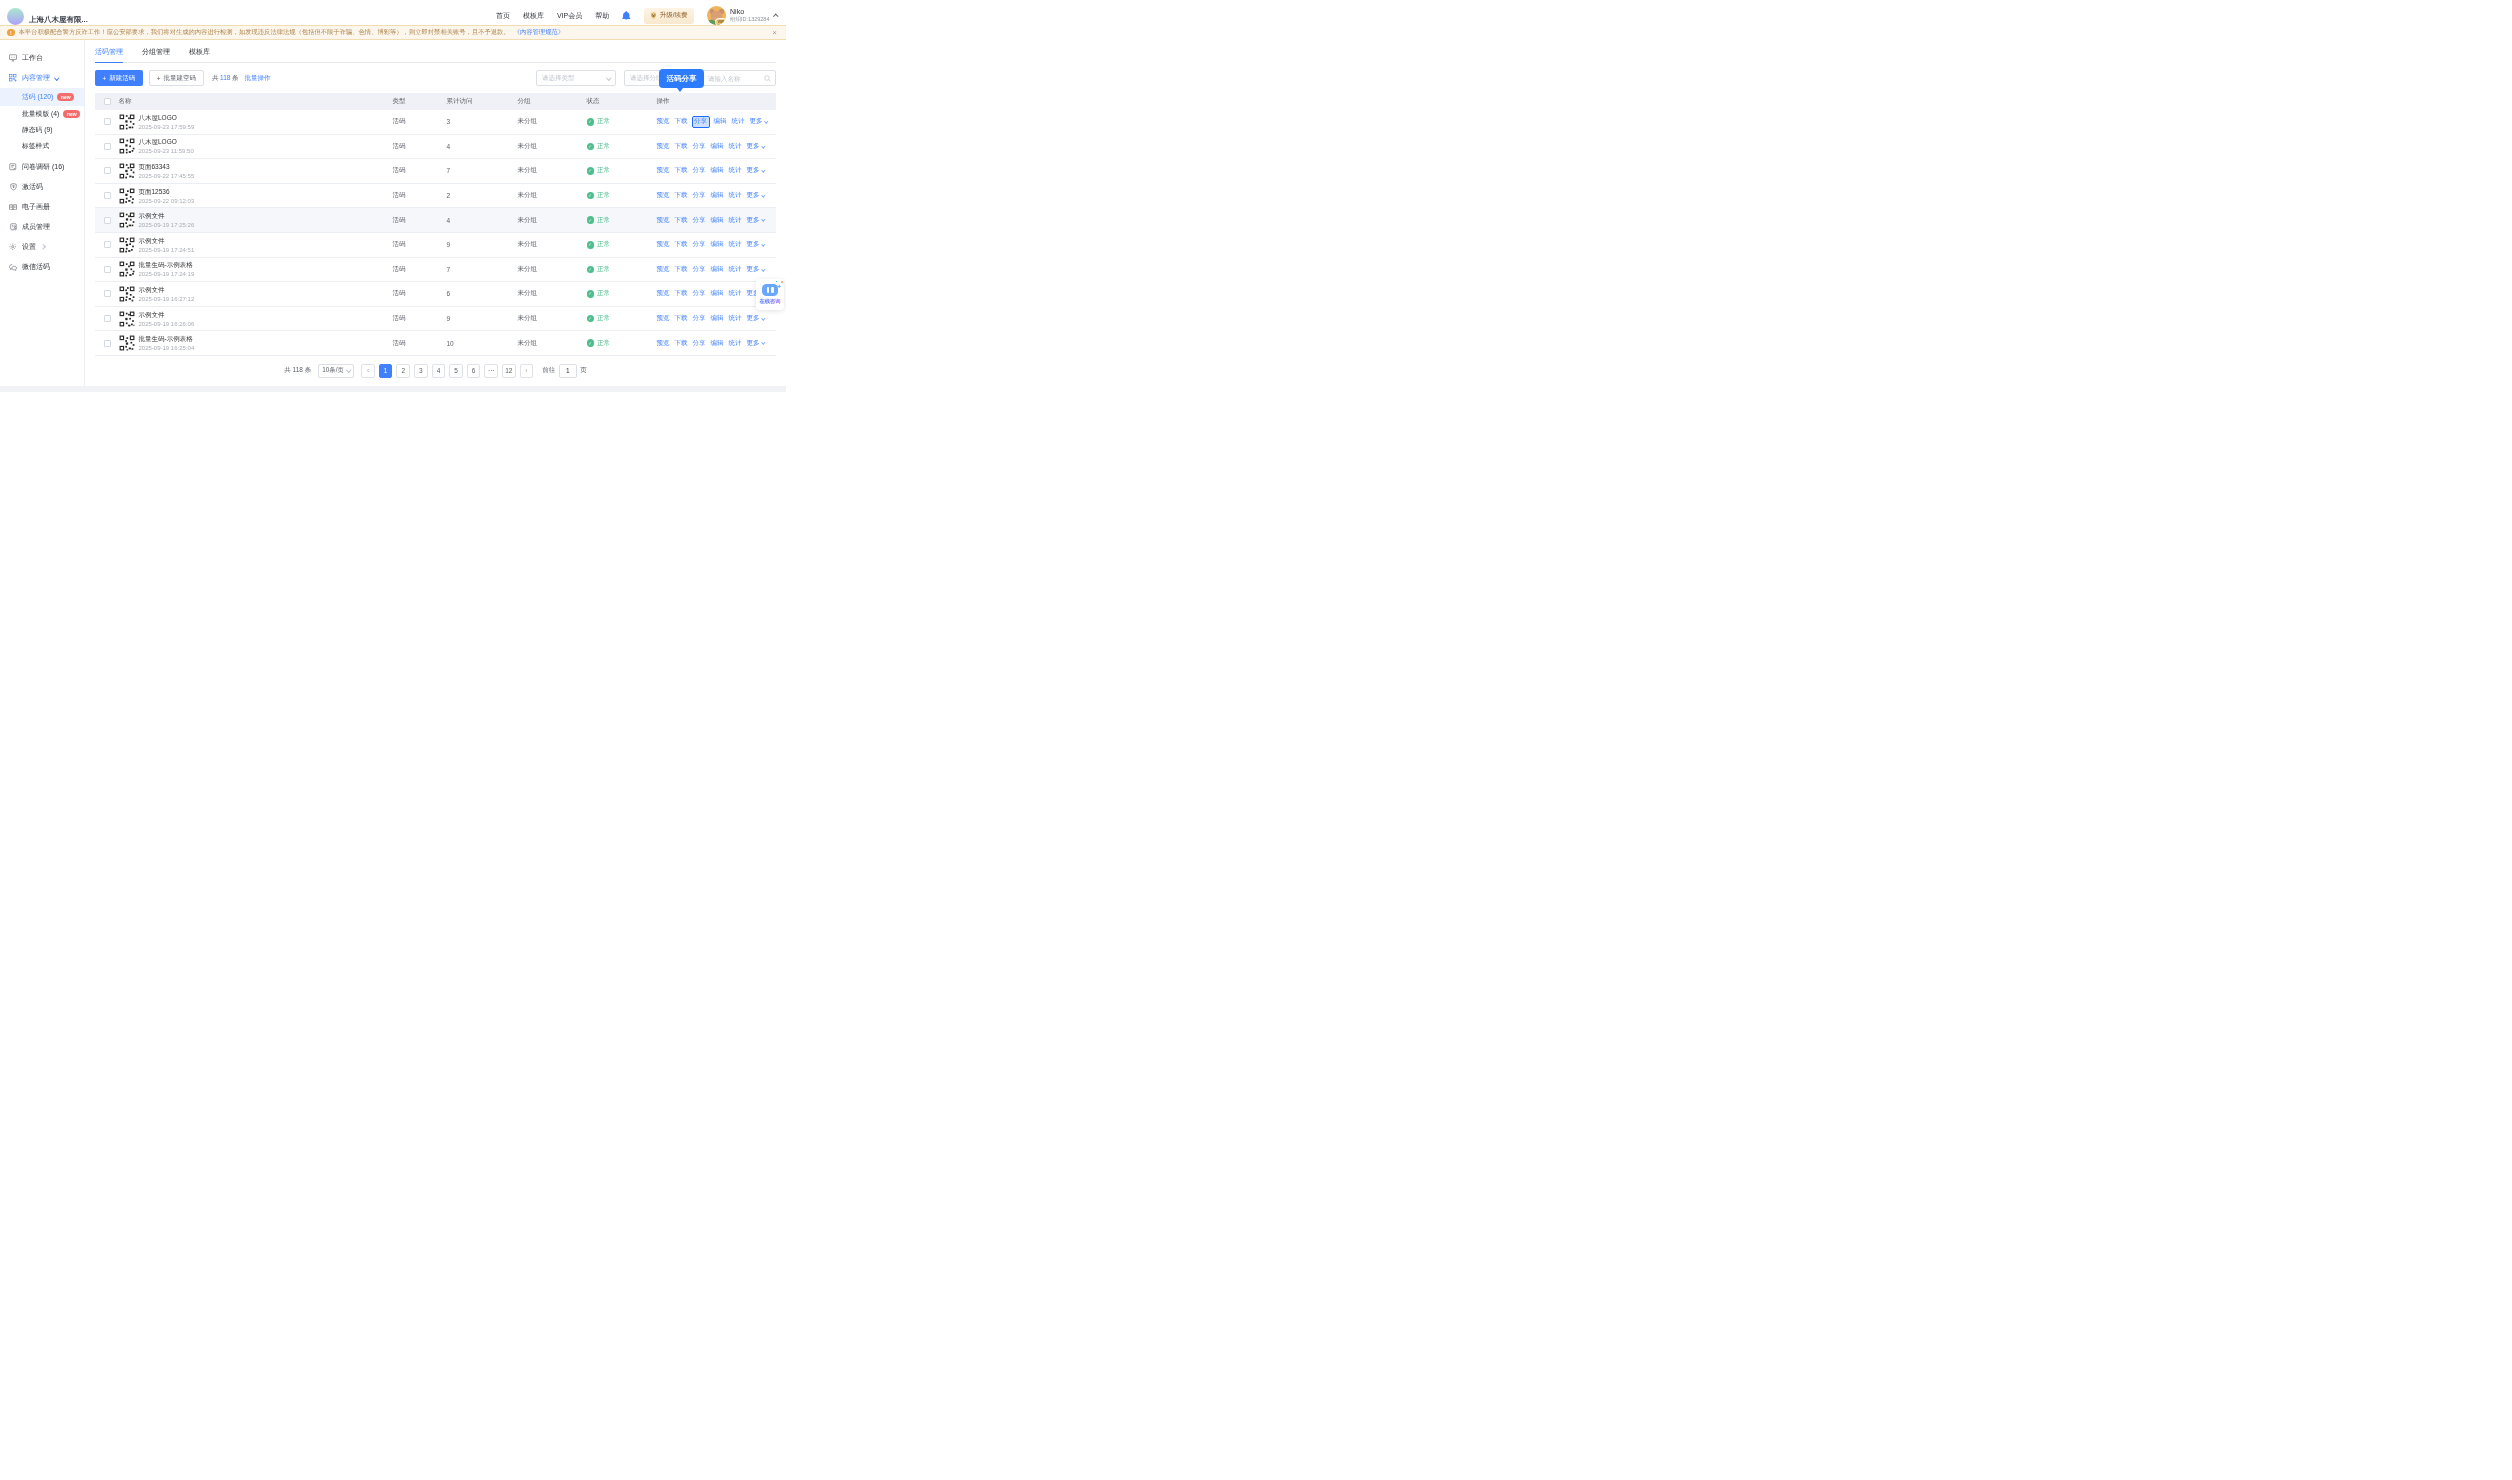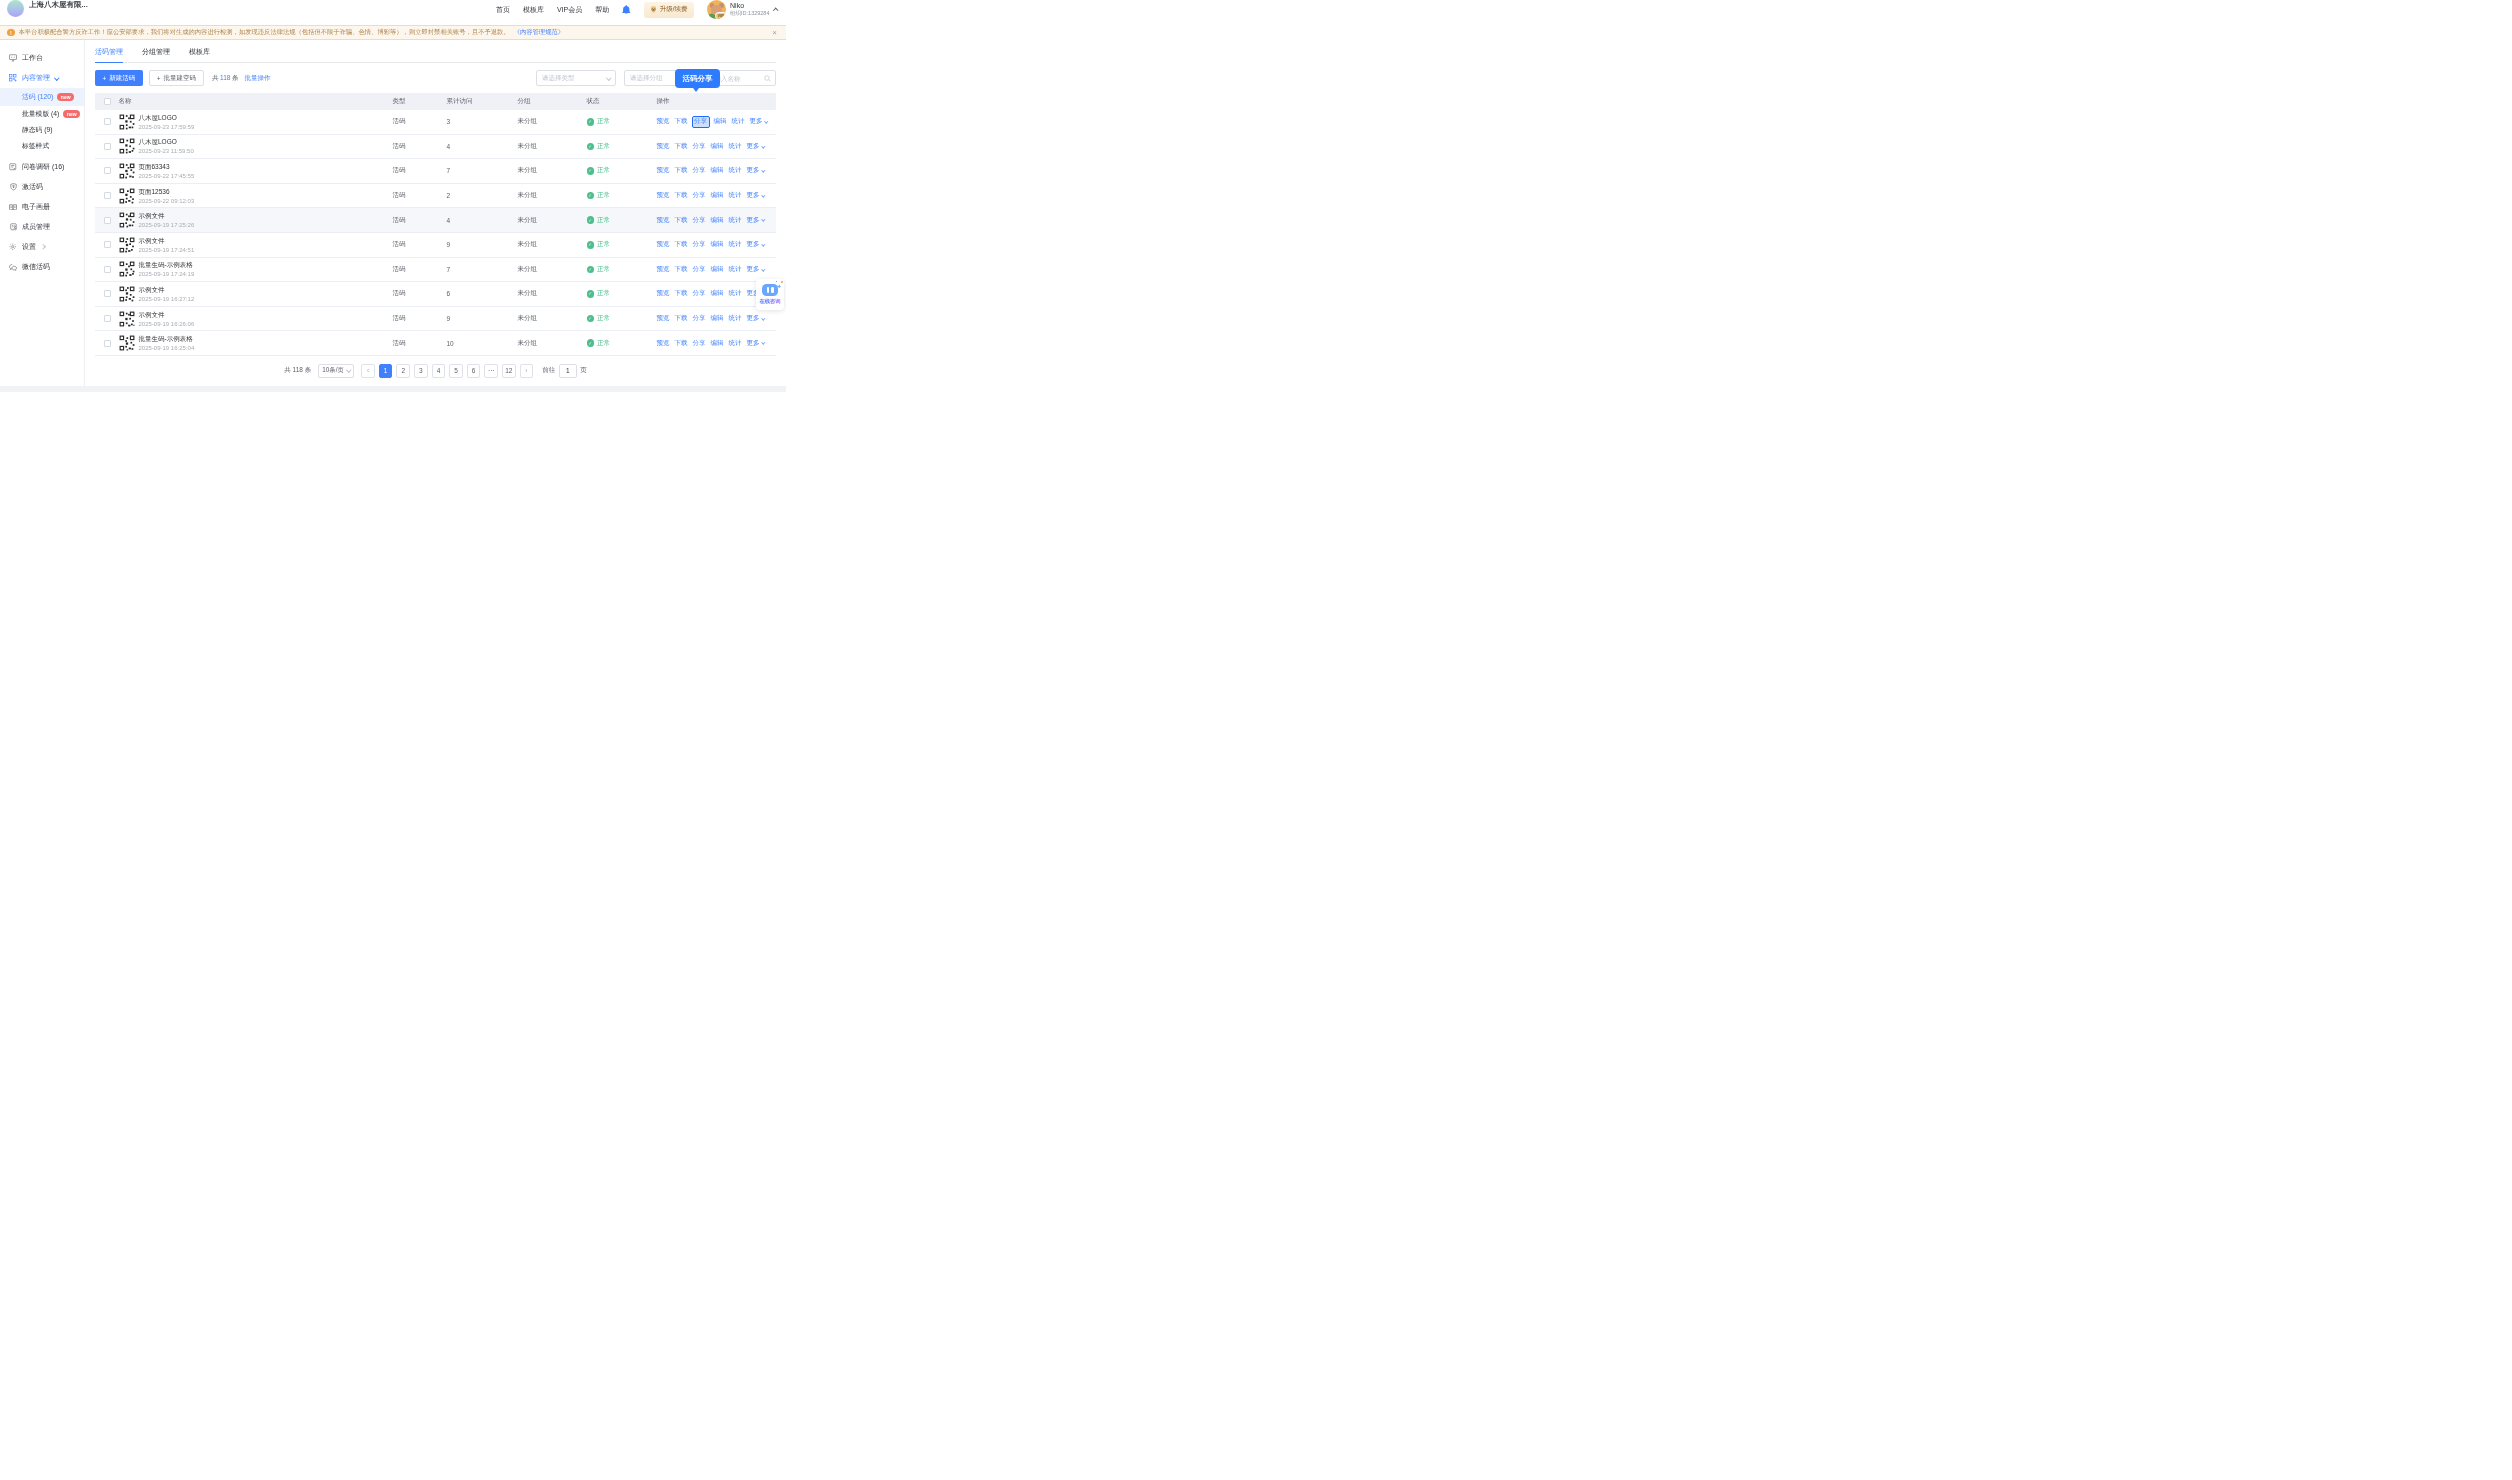--- a/index.html
+++ b/index.html
@@ -1,21 +1,21 @@
 <!DOCTYPE html>
 <html style="font-size:8px"><head>
 <meta charset="utf-8">
 <style>
   * { box-sizing: border-box; margin:0; padding:0; }
   html,body { width:786px; height:392px; }
   body { font-family:"Liberation Sans","DejaVu Sans",sans-serif; font-size:6.5px; color:#303133; background:#fff; position:relative; overflow:hidden; }
   a { text-decoration:none; cursor:pointer; }
 
   
-  .hdr { height:25px; display:flex; align-items:flex-start; padding:0 9px 0 7px; background:#fff; }
+  .hdr { height:25px; display:flex; align-items:flex-end; padding:0 9px 0 7px; background:#fff; }
   .logo-circle { width:17px; height:17px; border-radius:50%; background:linear-gradient(180deg,#A9E7CE 0%,#AEB6EE 70%,#A9A4F0 100%); }
   .company { font-size:7.5px; font-weight:bold; color:#3A3F47; margin-left:5px; }
   .hdr-right { margin-left:auto; display:flex; align-items:center; gap:13px; }
   .nav-link { font-size:7px; color:#2F3338; cursor:pointer; }
   .bell-wrap { position:relative; display:flex; }
   .upgrade-btn { display:flex; align-items:center; gap:2.5px; background:linear-gradient(180deg,#FDF4E4,#F8E8CE); border-radius:3px; padding:3.5px 6.5px; color:#8A5A23; font-size:6.5px; cursor:pointer; }
   .user-chip { display:flex; align-items:center; gap:4px; cursor:pointer; }
   .avatar { width:19px; height:19px; border-radius:50%; position:relative; overflow:hidden; background:#EFB35D; flex:0 0 auto; }
   .avatar .grass { position:absolute; left:0; right:0; bottom:0; height:6.5px; background:#5E9B55; border-radius:50% 50% 0 0; }
   .avatar .face { position:absolute; left:4px; top:4.5px; width:11px; height:10px; background:#D9A077; border-radius:45%; }
@@ -84,21 +84,21 @@
   .cell { font-size:6.5px; color:#5A5E66; }
   .status { display:flex; align-items:center; gap:3px; color:#4DBE8C; }
   .dot { width:7.5px; height:7.5px; border-radius:50%; background:#4DBE8C; color:#fff; font-size:4.5px; display:flex; align-items:center; justify-content:center; }
   .ops { display:flex; align-items:center; gap:5px; }
   .ops a { color:#3D7FFF; font-size:6.5px; white-space:nowrap; }
   .ops .more { display:flex; align-items:center; gap:2px; }
   .chev-sm { width:2.5px; height:2.5px; border-right:0.6px solid #7AA4F8; border-bottom:0.6px solid #7AA4F8; transform:rotate(45deg); display:inline-block; margin-top:-1px; }
   .sh { background:#CCDFFC; outline:1px solid #1F6BFF; border-radius:1px; padding:0.5px 1.5px; }
 
   
-  .tooltip { position:absolute; left:580px; top:-23.6px; background:#2D7CFF; color:#fff; font-size:7.5px; font-weight:bold; padding:4.5px 7.5px; border-radius:4px; white-space:nowrap; z-index:5; }
+  .tooltip { position:absolute; left:564px; top:-23.6px; background:#2D7CFF; color:#fff; font-size:7.5px; font-weight:bold; padding:4.5px 7.5px; border-radius:4px; white-space:nowrap; z-index:5; }
   .tooltip:after { content:""; position:absolute; left:18px; bottom:-3.5px; border-left:3.5px solid transparent; border-right:3.5px solid transparent; border-top:4px solid #2D7CFF; }
 
   
   .pgn { display:flex; align-items:center; justify-content:center; gap:4px; margin-top:8px; color:#5A5E66; font-size:6.5px; }
   .pp-select { width:36px; height:14px; border:0.5px solid #DCDFE6; border-radius:2px; display:flex; align-items:center; justify-content:center; gap:3px; color:#5A5E66; font-size:6.3px; cursor:pointer; background:#fff; margin:0 3px; }
   .pbtn { min-width:13.6px; height:13.6px; border:0.5px solid #DFE2E8; border-radius:2px; background:#fff; color:#5A5E66; font-size:6.5px; display:flex; align-items:center; justify-content:center; cursor:pointer; padding:0 2px; }
   .pbtn.active { background:#4080FF; border-color:#4080FF; color:#fff; }
   .pbtn.arrow { color:#A0A4AB; }
   .goto { display:flex; align-items:center; gap:3.5px; margin-left:5px; }
   .goto input { width:18px; height:13.6px; border:0.5px solid #DCDFE6; border-radius:2px; text-align:center; font-size:6.5px; color:#303133; outline:none; font-family:inherit; }

